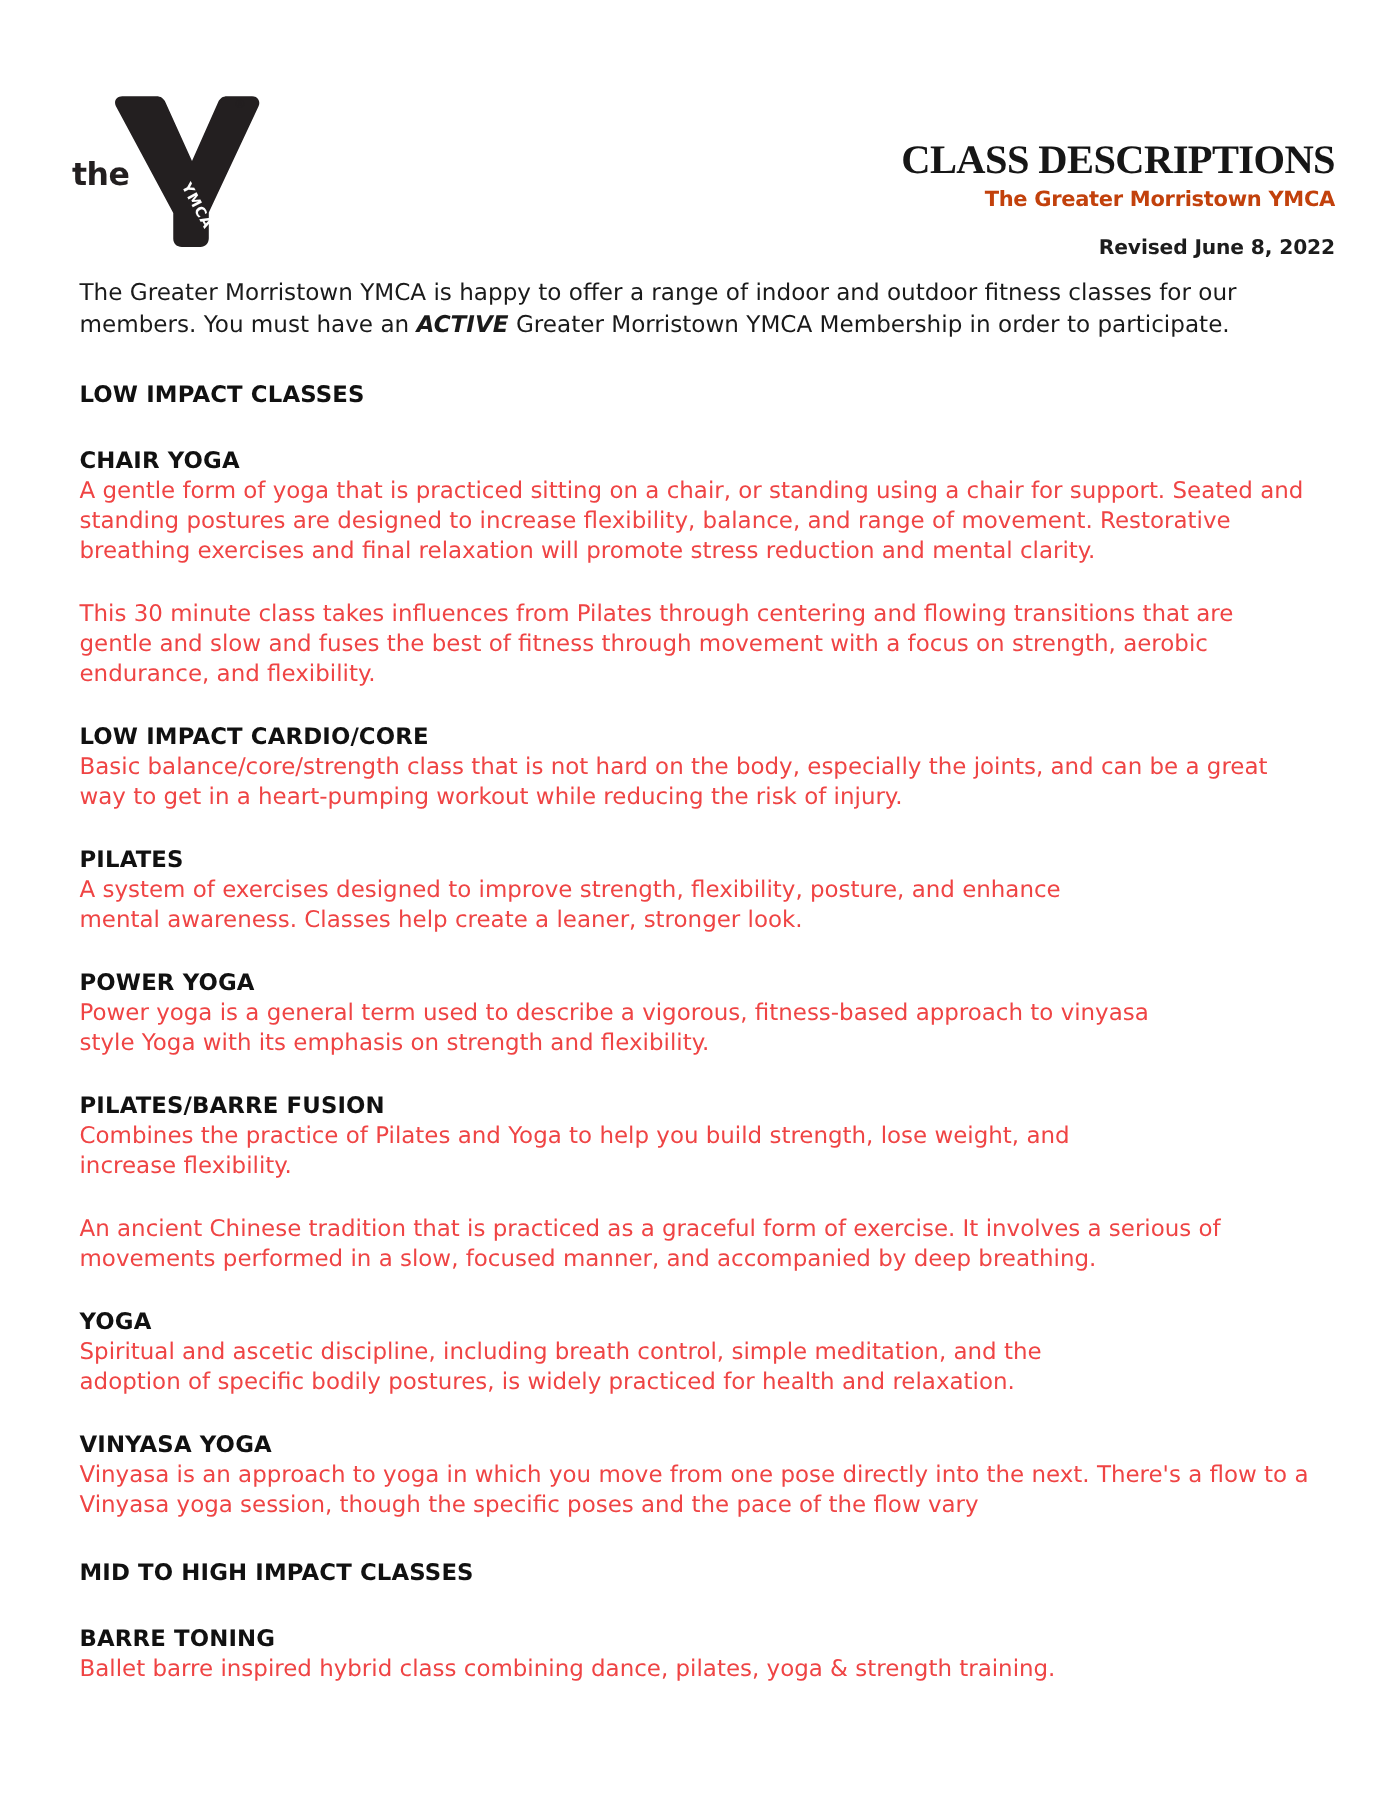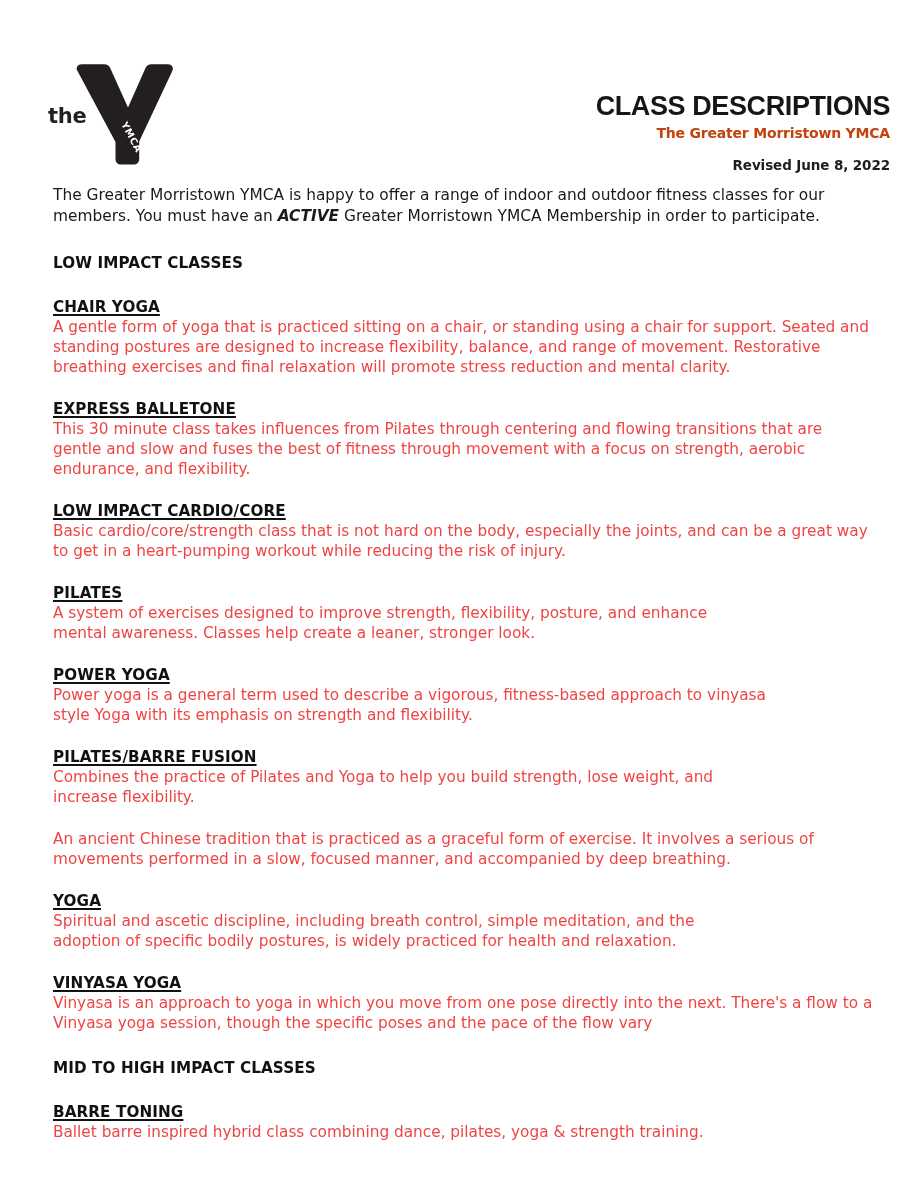--- a/index.html
+++ b/index.html
@@ -63,21 +63,21 @@
     font-family: "DejaVu Sans", "Liberation Sans", sans-serif;
   }
 
   .title-block {
     position: absolute;
     right: 33px;
     top: 92px;
     text-align: right;
   }
   .doc-title {
-    font-family: Liberation Sans, sans-serif;
+    font-family: Liberation Serif, serif;
     font-size: 27px;
     font-weight: 700;
     letter-spacing: -0.4px;
     color: #161616;
     line-height: 1.08;
   }
   .doc-subtitle {
     font-family: "DejaVu Sans", "Liberation Sans", sans-serif;
     font-size: 14px;
     font-weight: 700;
@@ -122,21 +122,20 @@
 
   .class-block {
     margin-top: 22px;
   }
   .class-block.first { margin-top: 25px; }
 
   .class-name {
     font-size: 15.2px;
     font-weight: 700;
     color: #111;
-    text-decoration: underline;
     text-underline-offset: 2px;
     text-decoration-thickness: 2px;
     letter-spacing: 0.1px;
     margin: 0 0 1px 0;
     display: inline-block;
   }
   .class-desc {
     font-size: 15.3px;
     line-height: 1.31;
     color: #ef4444;
@@ -193,26 +192,25 @@
       <span>The Greater Morristown YMCA is happy to offer a range of indoor and outdoor fitness classes for our members. You must have an </span><b>ACTIVE</b><span> Greater Morristown YMCA Membership in order to participate.</span>
     </p>
 
     <div id="sections-container">
         <div class="section-heading">LOW IMPACT CLASSES</div>
         <div class="class-block first">
           <div><span class="class-name">CHAIR YOGA</span></div>
           <p class="class-desc">A gentle form of yoga that is practiced sitting on a chair, or standing using a chair for support. Seated and standing postures are designed to increase flexibility, balance, and range of movement. Restorative breathing exercises and final relaxation will promote stress reduction and mental clarity.</p>
         </div>
         <div class="class-block">
-          <div><span class="class-name">EXPRESS BALLETONE</span></div>
           <p class="class-desc">This 30 minute class takes influences from Pilates through centering and flowing transitions that are gentle and slow and fuses the best of fitness through movement with a focus on strength, aerobic endurance, and flexibility.</p>
         </div>
         <div class="class-block">
           <div><span class="class-name">LOW IMPACT CARDIO/CORE</span></div>
-          <p class="class-desc">Basic cardio/core/strength class that is not hard on the body, especially the joints, and can be a great way to get in a heart-pumping workout while reducing the risk of injury.</p>
+          <p class="class-desc">Basic balance/core/strength class that is not hard on the body, especially the joints, and can be a great way to get in a heart-pumping workout while reducing the risk of injury.</p>
         </div>
         <div class="class-block">
           <div><span class="class-name">PILATES</span></div>
           <p class="class-desc">A system of exercises designed to improve strength, flexibility, posture, and enhance
 mental awareness. Classes help create a leaner, stronger look.</p>
         </div>
         <div class="class-block">
           <div><span class="class-name">POWER YOGA</span></div>
           <p class="class-desc">Power yoga is a general term used to describe a vigorous, fitness-based approach to vinyasa
 style Yoga with its emphasis on strength and flexibility.</p>

